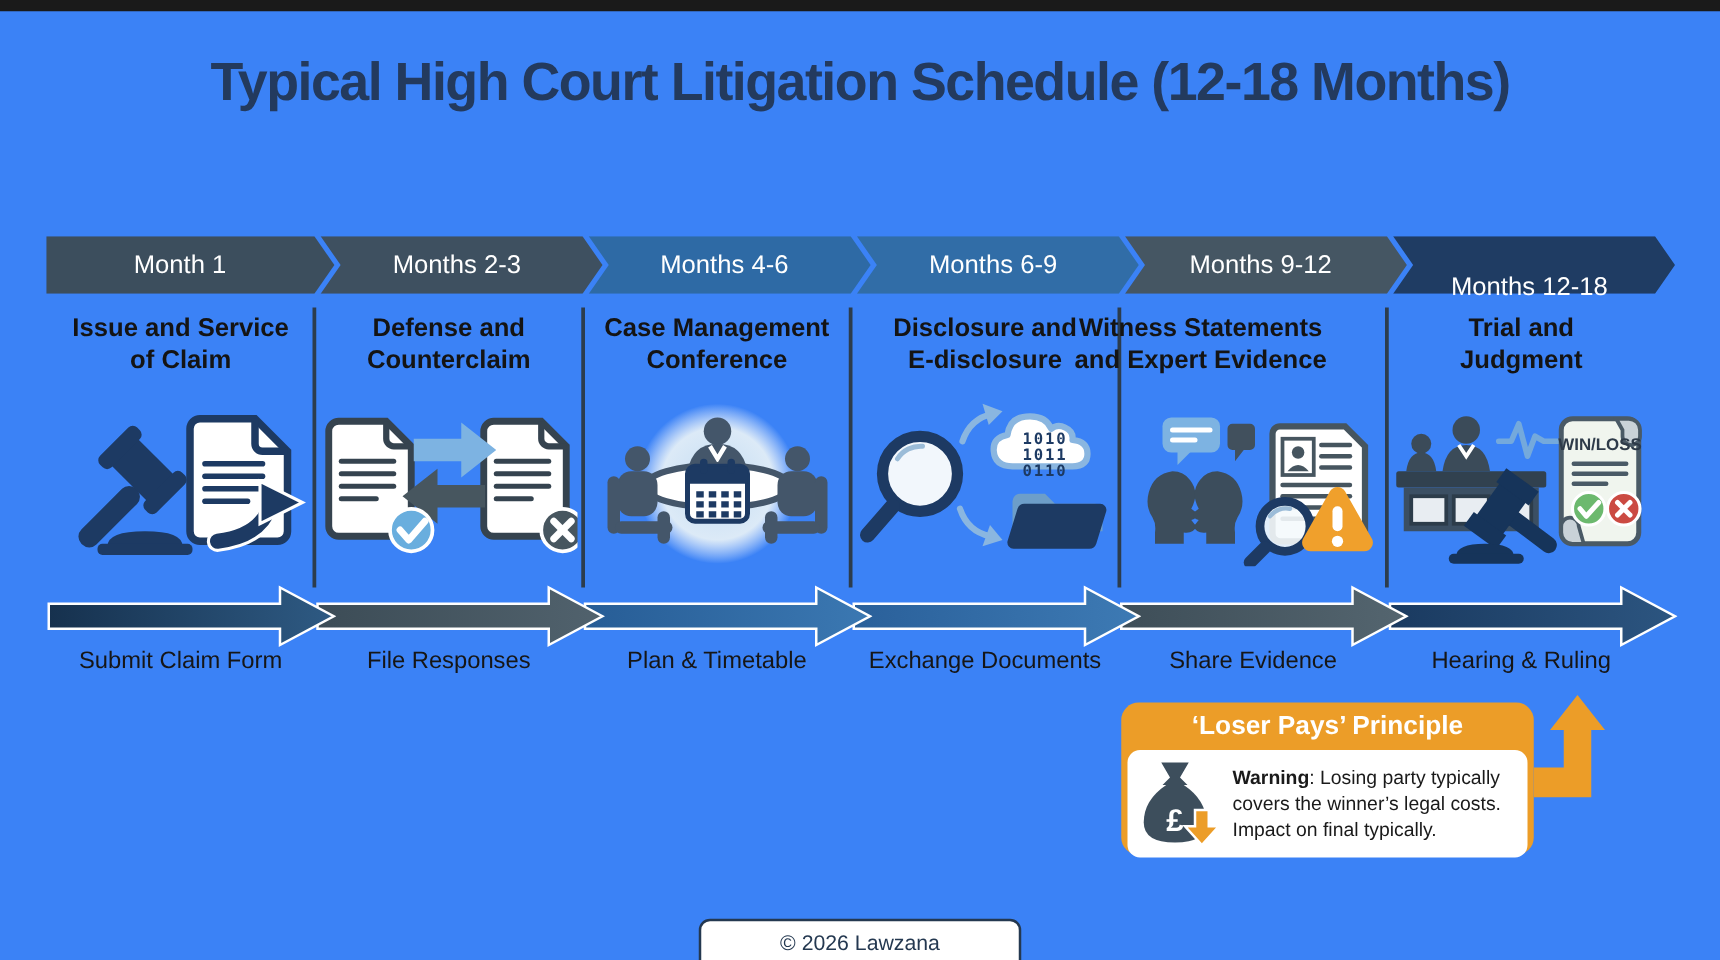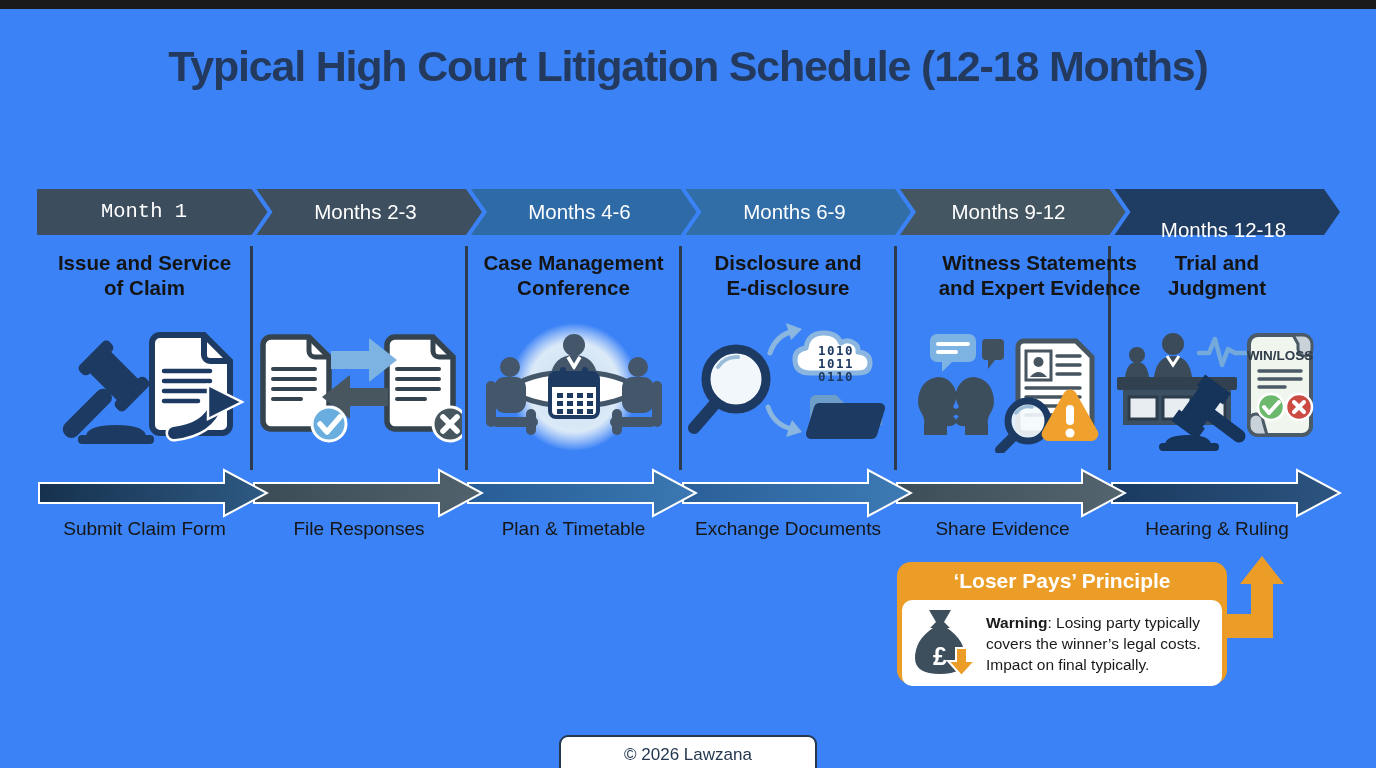--- a/index.html
+++ b/index.html
@@ -41,46 +41,50 @@
 
   <svg class="chevron-bar" width="1304" height="46" viewBox="0 0 1304 46">
     <polygon points="0,0 214.5,0 230.5,23 214.5,46 0,46" fill="#3c4e5d"></polygon>
     <polygon points="219.5,0 429,0 445,23 429,46 219.5,46 235.5,23" fill="#3e5060"></polygon>
     <polygon points="434,0 643.5,0 659.5,23 643.5,46 434,46 450,23" fill="#2e6aa5"></polygon>
     <polygon points="648.5,0 858,0 874,23 858,46 648.5,46 664.5,23" fill="#316da7"></polygon>
     <polygon points="863,0 1072.5,0 1088.5,23 1072.5,46 863,46 879,23" fill="#455663"></polygon>
     <polygon points="1077.5,0 1287,0 1303,23 1287,46 1077.5,46 1093.5,23" fill="#1f3c63"></polygon>
   </svg>
 
-  <div class="chevron-label" style="left:37px;width:214px;font-family:Liberation Mono, monospace;">Month 1</div>
+  <div class="chevron-label" style="left:37px;width:214px;">Month 1</div>
   <div class="chevron-label" style="left:263px;width:205px;">Months 2-3</div>
   <div class="chevron-label" style="left:477px;width:205px;">Months 4-6</div>
   <div class="chevron-label" style="left:692px;width:205px;">Months 6-9</div>
   <div class="chevron-label" style="left:906px;width:205px;">Months 9-12</div>
   <div class="chevron-label" style="left:1121px;width:205px;margin-top:18px;">Months 12-18</div>
 
   <div class="divider" style="left:250px;"></div>
   <div class="divider" style="left:465px;"></div>
   <div class="divider" style="left:679px;"></div>
   <div class="divider" style="left:894px;"></div>
   <div class="divider" style="left:1108px;"></div>
 
   <div class="col phase-title" style="left:37px;">
       <div>Issue and Service</div>
       <div>of Claim</div>
     </div>
+  <div class="col phase-title" style="left:251.5px;">
+      <div>Defense and</div>
+      <div>Counterclaim</div>
+    </div>
   <div class="col phase-title" style="left:466px;">
       <div>Case Management</div>
       <div>Conference</div>
     </div>
   <div class="col phase-title" style="left:680.5px;">
       <div>Disclosure and</div>
       <div>E-disclosure</div>
     </div>
-  <div class="col phase-title" style="left:932px;">
+  <div class="col phase-title" style="left:853px;">
       <div>Witness Statements</div>
       <div>and Expert Evidence</div>
     </div>
   <div class="col phase-title" style="left:1109.5px;">
       <div>Trial and</div>
       <div>Judgment</div>
     </div>
 
   <div class="col icon-box" style="left:37px;">
     <svg width="205" height="132" viewBox="0 0 205 132">

